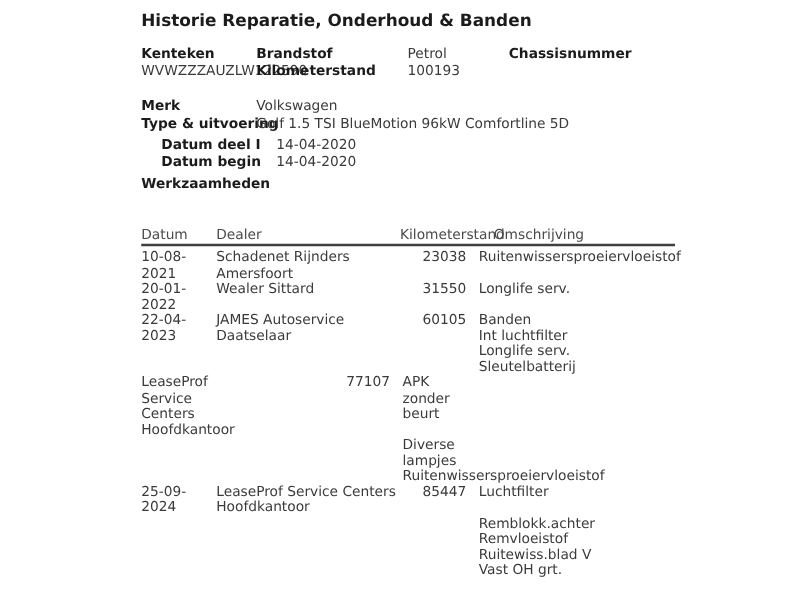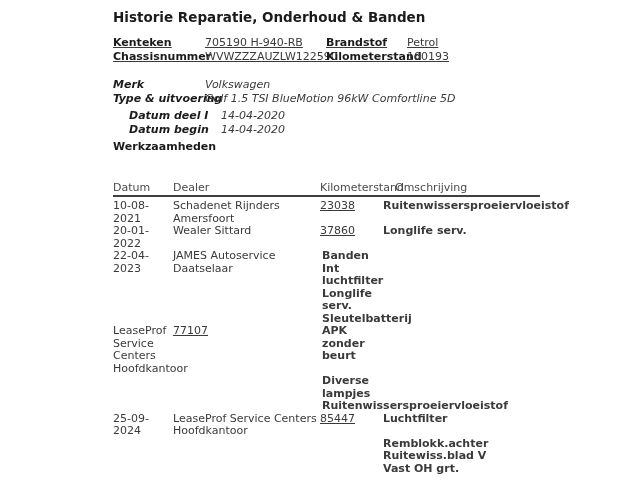--- a/index.html
+++ b/index.html
@@ -20,22 +20,22 @@
   .page{position:relative;width:527px;height:480px;background:var(--bg);}
 
   .page-title{
     position:absolute;left:113px;top:9px;
     font-size:13.5px;font-weight:bold;color:var(--label);
     line-height:16px;white-space:nowrap;
   }
 
   .info{position:absolute;left:113px;font-size:11px;line-height:14px;white-space:nowrap;}
   .info-grid{display:grid;}
-  .grid-4{grid-template-columns:92px 121px 81px auto;text-decoration:underline;}
-  .grid-2{grid-template-columns:92px auto;font-style:italic;}
+  .grid-4{grid-template-columns:92px 121px 81px auto;}
+  .grid-2{grid-template-columns:92px auto;}
   .lbl{font-weight:bold;color:var(--label);}
   .val{color:var(--text);}
 
   #info-id{top:36px;}
   #info-model{top:78px;}
   #info-dates{top:109px;margin-left:16px;}
 
   .section-heading{
     position:absolute;left:113px;top:140px;
     font-size:11px;font-weight:bold;color:var(--label);line-height:14px;
@@ -46,34 +46,33 @@
     display:grid;grid-template-columns:60px 147px 61px auto;
     line-height:13px;color:var(--header);
     border-bottom:2px solid var(--rule);
     padding-bottom:1px;
   }
   .thead .c-km{text-align:right;padding-right:8px;}
   .thead .c-oms{padding-left:14px;}
   .tbody{margin-top:3px;}
   .trow{display:grid;grid-template-columns:60px 147px 61px auto;}
   .trow > div{line-height:12.5px;}
-  .trow .c-km{padding-right:8px;text-decoration:underline;}
-  .trow .c-oms{padding-left:2px;font-weight:bold;}
+  .trow .c-km{text-align:right;padding-right:8px;}
+  .trow .c-oms{padding-left:2px;}
   .c-dealer div,.c-oms div{line-height:12.5px;}
 </style>
 </head>
 <body>
 
 <div class="page">
 
   <div class="page-title">Historie Reparatie, Onderhoud &amp; Banden</div>
 
   <div class="info info-grid grid-4" id="info-id">
     <div class="lbl">Kenteken</div>
-    <div class="val">705190 H-940-RB</div>
     <div class="lbl">Brandstof</div>
     <div class="val">Petrol</div>
     <div class="lbl">Chassisnummer</div>
     <div class="val">WVWZZZAUZLW122590</div>
     <div class="lbl">Kilometerstand</div>
     <div class="val">100193</div>
   </div>
 
   <div class="info info-grid grid-2" id="info-model">
     <div class="lbl">Merk</div>
@@ -107,30 +106,31 @@
           <div class="c-km">23038</div>
           <div class="c-oms">
             <div>Ruitenwissersproeiervloeistof</div>
           </div>
         </div>
         <div class="trow">
           <div class="c-datum">20-01-2022</div>
           <div class="c-dealer">
             <div>Wealer Sittard</div>
           </div>
-          <div class="c-km">37860</div>
+          <div class="c-km">31550</div>
           <div class="c-oms">
             <div>Longlife serv.</div>
           </div>
         </div>
         <div class="trow">
           <div class="c-datum">22-04-2023</div>
           <div class="c-dealer">
             <div>JAMES Autoservice Daatselaar</div>
           </div>
+          <div class="c-km">60105</div>
           <div class="c-oms">
             <div>Banden</div>
             <div>Int luchtfilter</div>
             <div>Longlife serv.</div>
             <div>Sleutelbatterij</div>
           </div>
         </div>
         <div class="trow">
           <div class="c-dealer">
             <div>LeaseProf Service Centers</div>
@@ -148,20 +148,21 @@
           <div class="c-datum">25-09-2024</div>
           <div class="c-dealer">
             <div>LeaseProf Service Centers</div>
             <div>Hoofdkantoor</div>
           </div>
           <div class="c-km">85447</div>
           <div class="c-oms">
             <div>Luchtfilter</div>
             <div>&nbsp;</div>
             <div>Remblokk.achter</div>
+            <div>Remvloeistof</div>
             <div>Ruitewiss.blad V</div>
             <div>Vast OH grt.</div>
           </div>
         </div>
       </div>
   </div>
 
 </div>
 
 </body></html>

